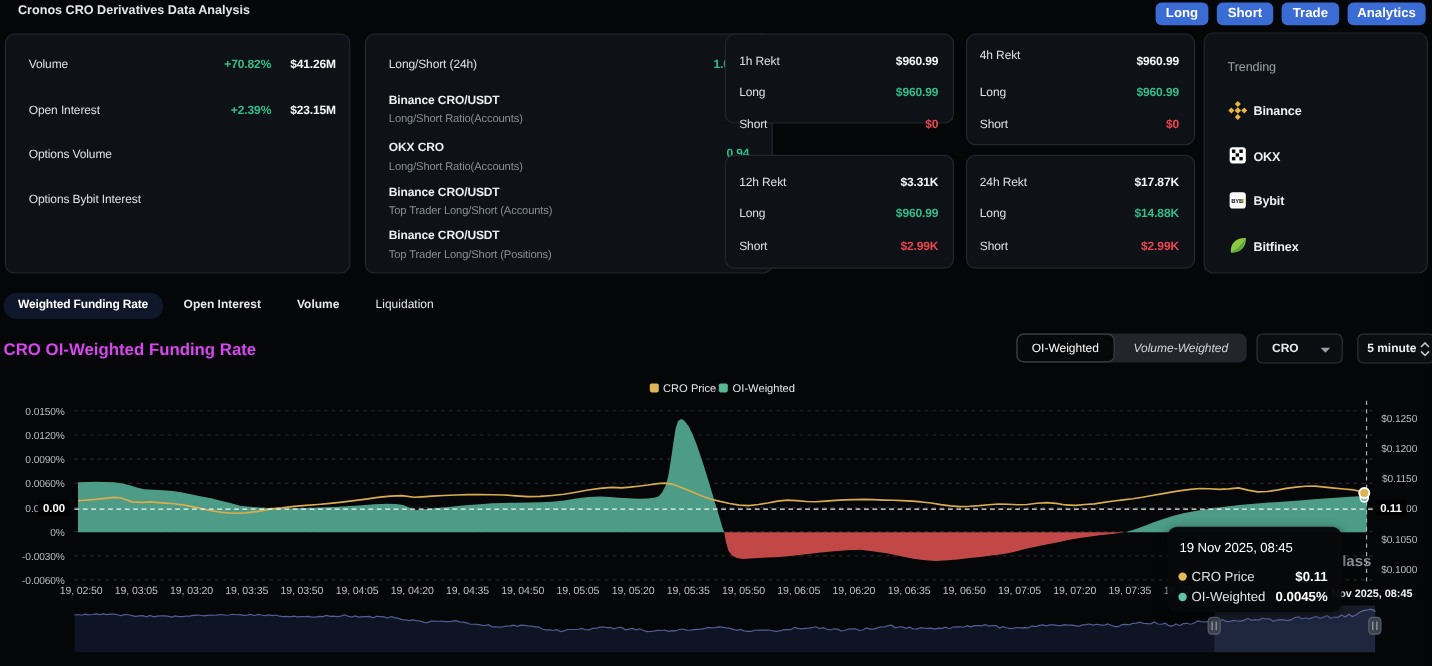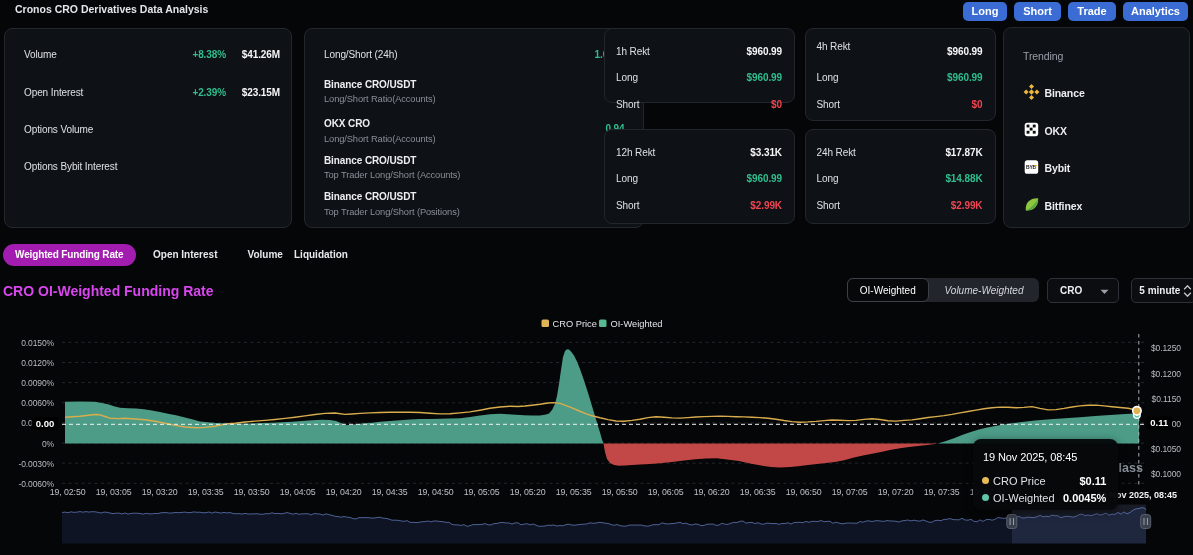--- a/index.html
+++ b/index.html
@@ -18,21 +18,21 @@
 <body>
 <div class="abs" style="left:15px;top:3px;font-size:10.5px;color:#e3e6ea;font-weight:bold;letter-spacing:0;">Cronos CRO Derivatives Data Analysis</div>
 
 <div class="btn" style="left:963px;width:44px;">Long</div>
 <div class="btn" style="left:1014px;width:47px;">Short</div>
 <div class="btn" style="left:1068px;width:48px;">Trade</div>
 <div class="btn" style="left:1123px;width:65px;">Analytics</div>
 
 <div class="card" style="left:4px;top:28px;width:288px;height:200px;">
   <div class="abs lbl" style="left:19px;top:20px;">Volume</div>
-  <div class="abs val green" style="right:65px;top:20px;">+8.38%</div>
+  <div class="abs val green" style="right:65px;top:20px;">+70.82%</div>
   <div class="abs val" style="right:11px;top:20px;">$41.26M</div>
   <div class="abs lbl" style="left:19px;top:57.5px;">Open Interest</div>
   <div class="abs val green" style="right:65px;top:57.5px;">+2.39%</div>
   <div class="abs val" style="right:11px;top:57.5px;">$23.15M</div>
   <div class="abs lbl" style="left:19px;top:94.5px;">Options Volume</div>
   <div class="abs lbl" style="left:19px;top:131.5px;">Options Bybit Interest</div>
 </div>
 
 <div class="card" style="left:303.5px;top:28px;width:340px;height:200px;">
   <div class="abs lbl" style="left:19.5px;top:19.5px;">Long/Short (24h)</div>
@@ -102,24 +102,24 @@
         <path d="M1.8,13.4 C0.8,5.8 6.6,0.8 14.2,1.4 C14.6,9.4 9.0,14.2 1.8,13.4 Z" fill="#8dc63f"></path>
         <path d="M1.8,13.4 C8.2,13.8 13.2,9.8 14.2,1.4 C9.6,9.0 5.4,11.8 1.8,13.4 Z" fill="#58a43f"></path>
       </g>
   </svg>
   <div class="abs wt" style="left:40.5px;top:59px;font-size:10.5px;">Binance</div>
   <div class="abs wt" style="left:40.5px;top:96.5px;font-size:10.5px;">OKX</div>
   <div class="abs wt" style="left:40.5px;top:134px;font-size:10.5px;">Bybit</div>
   <div class="abs wt" style="left:40.5px;top:171.5px;font-size:10.5px;">Bitfinex</div>
 </div>
 
-<div class="abs" style="left:3px;top:243.8px;height:22.2px;width:132.5px;background:#a21caf;border-radius:11px;display:flex;align-items:center;justify-content:center;color:#fff;font-size:10px;font-weight:bold;letter-spacing:-0.15px;">Weighted Funding Rate</div>
+<div class="abs" style="left:3px;top:243.8px;height:22.2px;width:132.5px;background:#0f172a;border-radius:11px;display:flex;align-items:center;justify-content:center;color:#fff;font-size:10px;font-weight:bold;letter-spacing:-0.15px;">Weighted Funding Rate</div>
 <div class="abs" style="left:153px;top:249px;color:#e6e9ec;font-size:10px;font-weight:bold;">Open Interest</div>
 <div class="abs" style="left:247.5px;top:249px;color:#e6e9ec;font-size:10px;font-weight:bold;">Volume</div>
-<div class="abs" style="left:294px;top:249px;color:#e6e9ec;font-size:10px;font-weight:bold;">Liquidation</div>
+<div class="abs" style="left:313px;top:249px;color:#e6e9ec;font-size:10px;font-weight:normal;">Liquidation</div>
 
 <div class="abs" style="left:3px;top:283px;color:#d946ef;font-size:14px;font-weight:bold;">CRO OI-Weighted Funding Rate</div>
 
 <div class="abs" style="left:846.5px;top:278px;width:192.5px;height:24px;background:#22252b;border-radius:6px;"></div>
 <div class="abs" style="left:846.5px;top:278px;width:82.5px;height:24px;background:#07080a;border:1px solid #3c4148;border-radius:6px;display:flex;align-items:center;justify-content:center;color:#fff;font-size:10px;">OI-Weighted</div>
 <div class="abs" style="left:929px;top:278px;width:110px;height:24px;display:flex;align-items:center;justify-content:center;color:#d3d6db;font-size:10px;font-style:italic;">Volume-Weighted</div>
 
 <div class="abs" style="left:1047px;top:277.6px;width:72px;height:25px;background:#0b0d10;border:1px solid #2e3238;border-radius:5px;display:flex;align-items:center;color:#eceef1;font-size:10px;font-weight:bold;padding-left:12px;">CRO
 <svg class="abs" style="right:9px;top:10px;" width="9" height="6" viewBox="0 0 9 6">
       <path d="M0.5,0.8L4.5,5L8.5,0.8Z" fill="#9aa0a8"></path>

